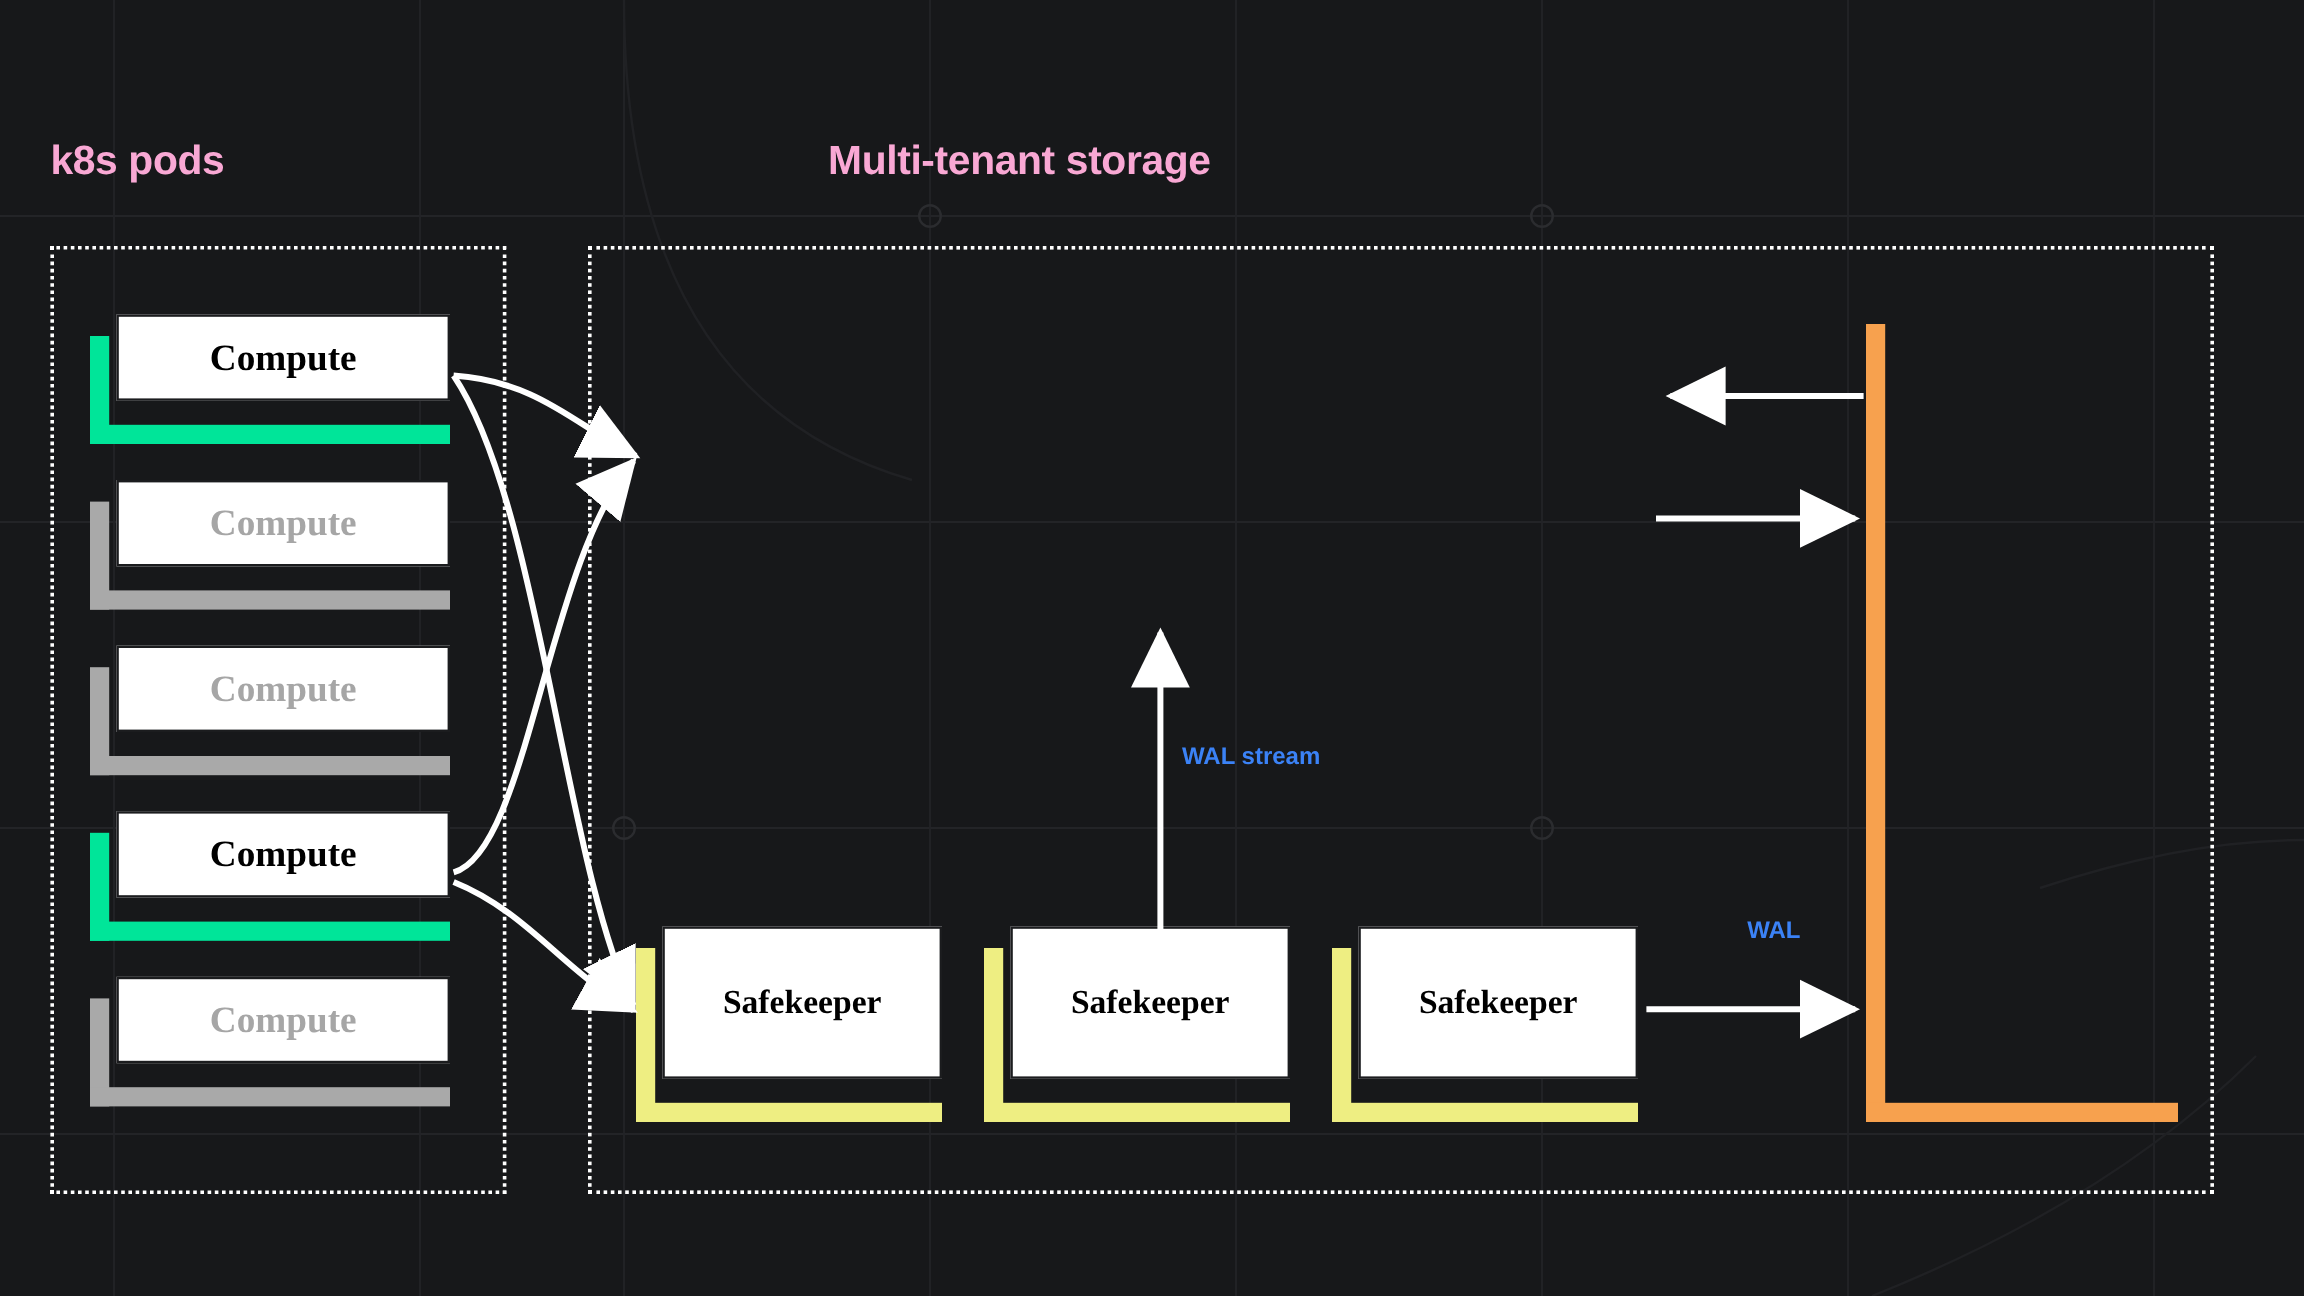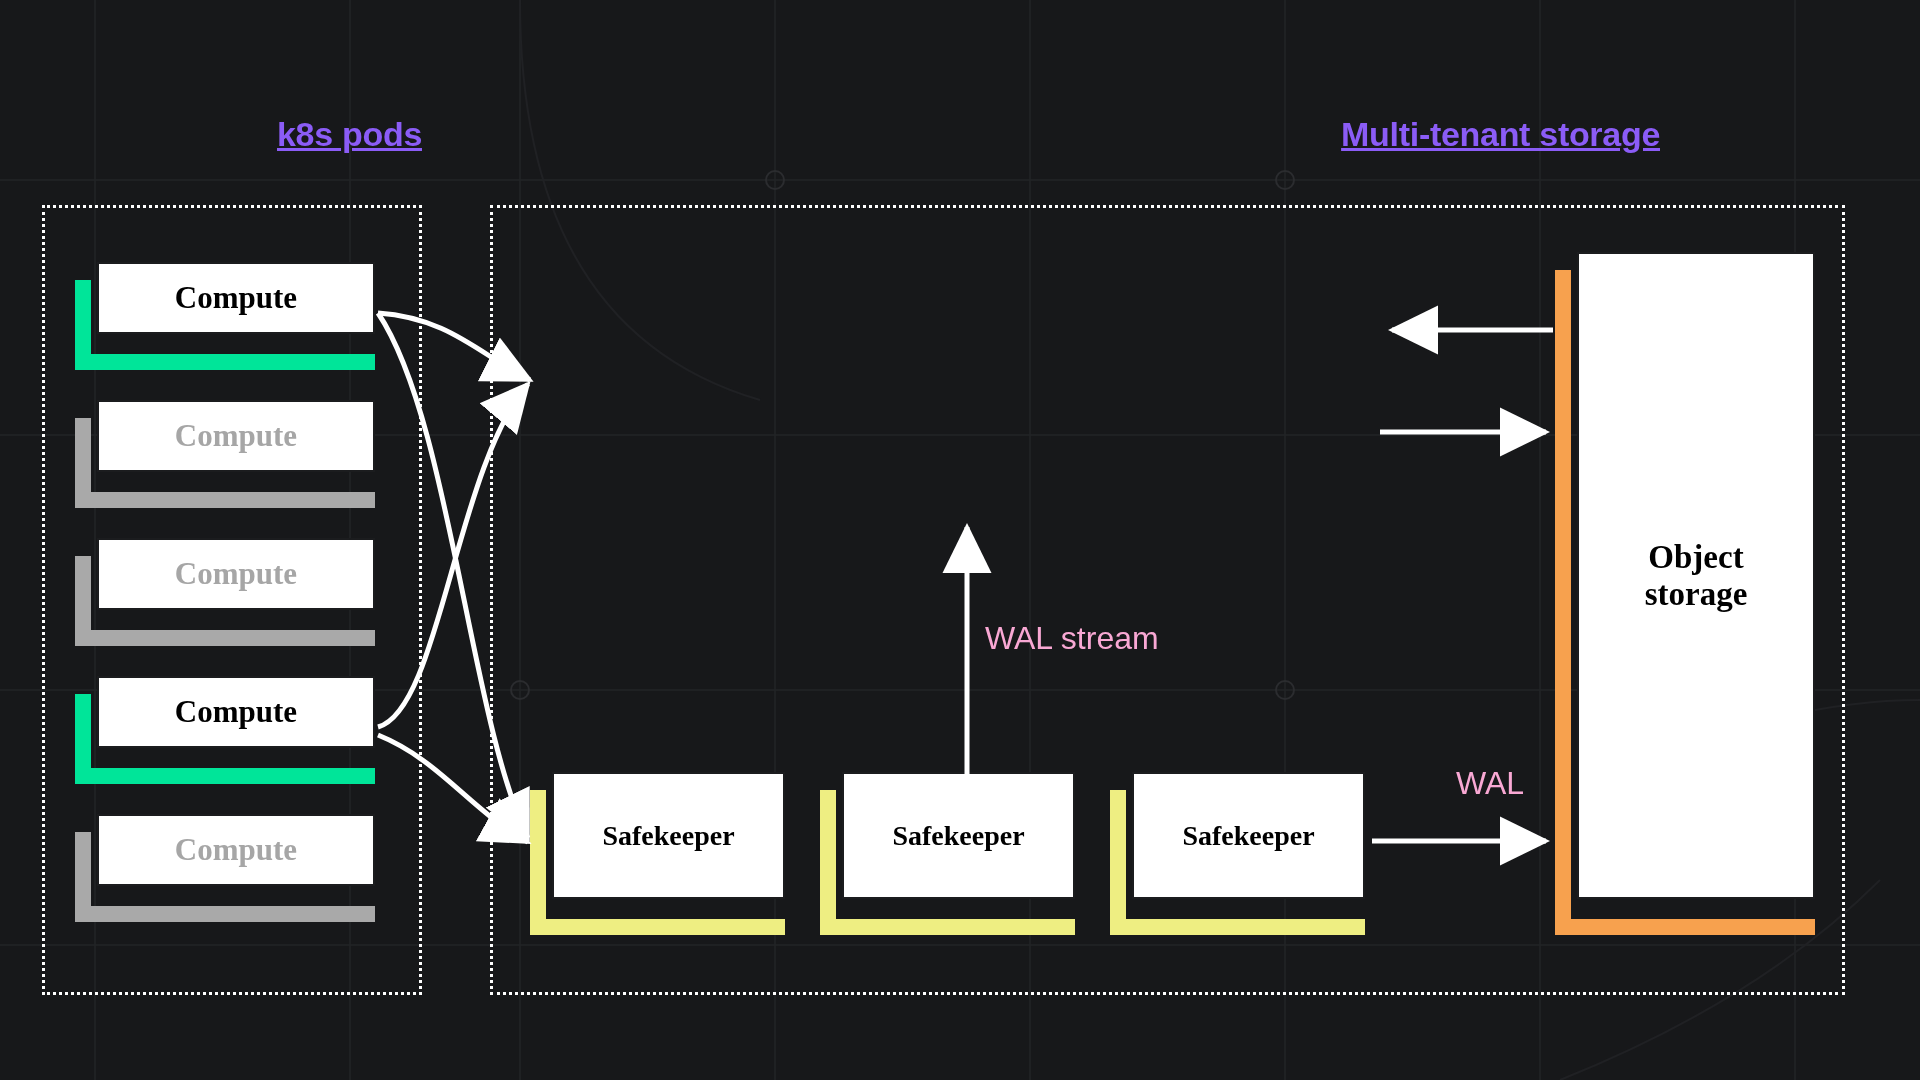--- a/index.html
+++ b/index.html
@@ -11,27 +11,26 @@
 
   
   .group-box{
     position:absolute;
     border:3px dotted #ffffff;
     box-sizing:border-box;
     background:transparent;
   }
   .group-title{
     position:absolute;
-    color:#8b5cf6;
+    color:#f9a8d4;
     font-weight:bold;
     font-size:34px;
     letter-spacing:-.3px;
     white-space:nowrap;
-    text-align:right;
-    text-decoration:underline;
+    text-align:left;
   }
 
   
   .node{position:absolute;font-family:Liberation Serif, serif;}
   .node .lshadow{
     position:absolute;
     left:0;top:0;
     width:100%;height:100%;
   }
   .node .lshadow .vbar{position:absolute;left:0;top:0;width:16px;height:100%;}
@@ -52,23 +51,23 @@
   }
   .node.inactive .card{color:#a6a6a6;}
 
   .compute .card{font-size:31px;}
   .pageserver .card{font-size:34px;}
   .safekeeper .card{font-size:28px;}
   .objstorage .card{font-size:33px;}
 
   .edge-label{
     position:absolute;
-    color:#f9a8d4;
-    font-weight:normal;
-    font-size:32px;
+    color:#3b82f6;
+    font-weight:bold;
+    font-size:20px;
     white-space:nowrap;
   }
 
   svg.arrows{position:absolute;left:0;top:0;width:1920px;height:1080px;pointer-events:none;}
 </style>
 </head>
 <body>
 
 <div id="stage">
 
@@ -169,26 +168,20 @@
       <div class="hbar" style="background:#eeee82;"></div>
     </div>
     <div class="card">Safekeeper</div>
   </div>
 
   <div class="node objstorage" style="left:1555px;top:270px;width:260px;height:665px;">
     <div class="lshadow">
       <div class="vbar" style="background:#f7a14e;"></div>
       <div class="hbar" style="background:#f7a14e;"></div>
     </div>
-    <div class="card">
-      <span>
-        <span>Object</span><br>
-        <span>storage</span>
-      </span>
-    </div>
   </div>
 
   <svg class="arrows" viewBox="0 0 1920 1080">
     <defs>
       <marker id="ah" markerWidth="11" markerHeight="11" refX="9.2" refY="5.5" orient="auto" markerUnits="strokeWidth">
         <path d="M0,0.6 L10,5.5 L0,10.4 Z" fill="#ffffff"></path>
       </marker>
     </defs>
     <g fill="none" stroke="#ffffff" stroke-width="5">
 

